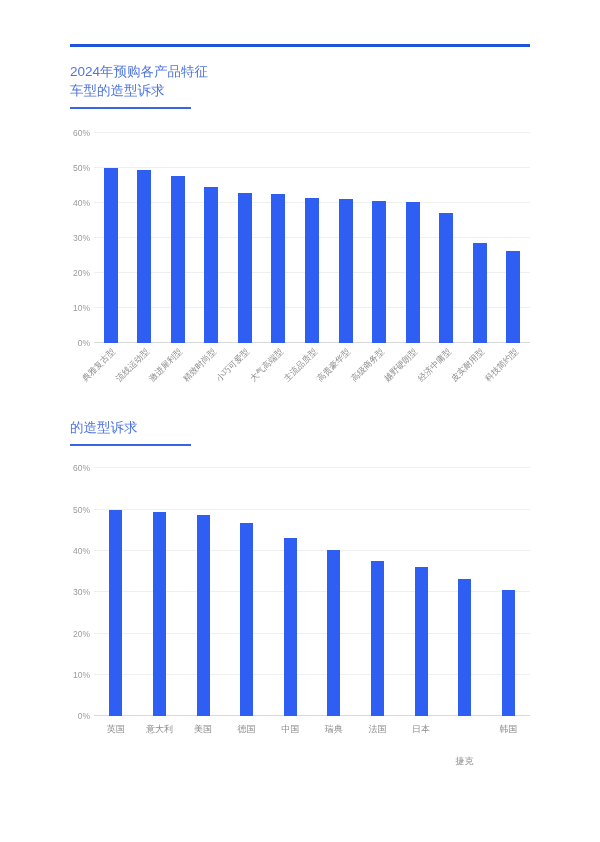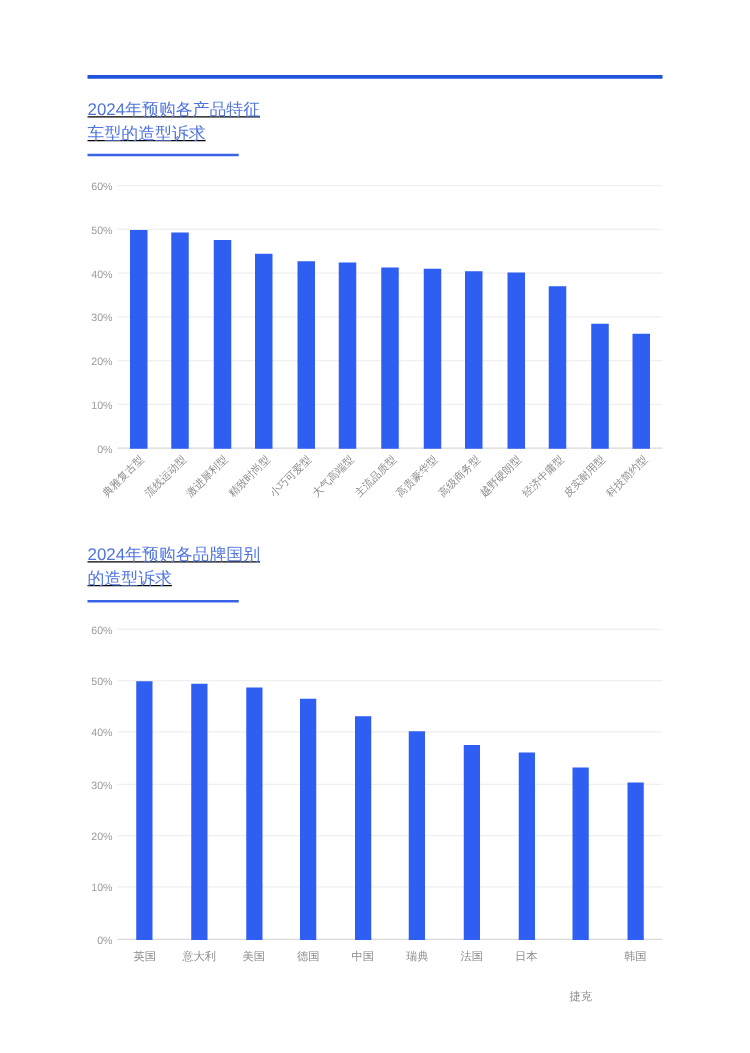--- a/index.html
+++ b/index.html
@@ -8,22 +8,21 @@
   .page {
     position: relative;
     width: 600px;
     height: 842px;
     margin: 0 auto;
     background: #ffffff;
     overflow: hidden;
   }
 
   .content {
-    padding: 16px 70px;
-    text-decoration: underline;
+    padding: 0 70px;
   }
 
   .top-rule {
     margin-top: 44px;
     height: 3px;
     background: #1f53d9;
   }
 
   .section-title {
     margin: 15px 0 0 0;
@@ -157,21 +156,20 @@
             <div class="bar" title="皮实耐用型 28.6%" style="left: calc(88.4615% - 7px); width: 14px; height: 47.6667%; background: rgb(47, 94, 242);"></div>
             <span class="xlabel-rot" style="right: 11.5385%;">皮实耐用型</span>
             <div class="bar" title="科技简约型 26.5%" style="left: calc(96.1538% - 7px); width: 14px; height: 44.1667%; background: rgb(47, 94, 242);"></div>
             <span class="xlabel-rot" style="right: 3.84615%;">科技简约型</span>
           </div>
       </div>
     </section>
 
     <section>
       <h2 class="section-title">
-        <span class="tl">2024年预购各品牌国别</span>
         <span class="tl">的造型诉求</span>
       </h2>
       <div class="title-underline"></div>
       <div class="chart-wrap c2">
         <div class="plot" style="height: 248px;">
             <div class="gridline zero" style="top: calc(100% - 1px);"></div>
             <span class="ylabel" style="top: calc(100% - 4px);">0%</span>
             <div class="gridline" style="top: calc(83.3333% - 1px);"></div>
             <span class="ylabel" style="top: calc(83.3333% - 4px);">10%</span>
             <div class="gridline" style="top: calc(66.6667% - 1px);"></div>

